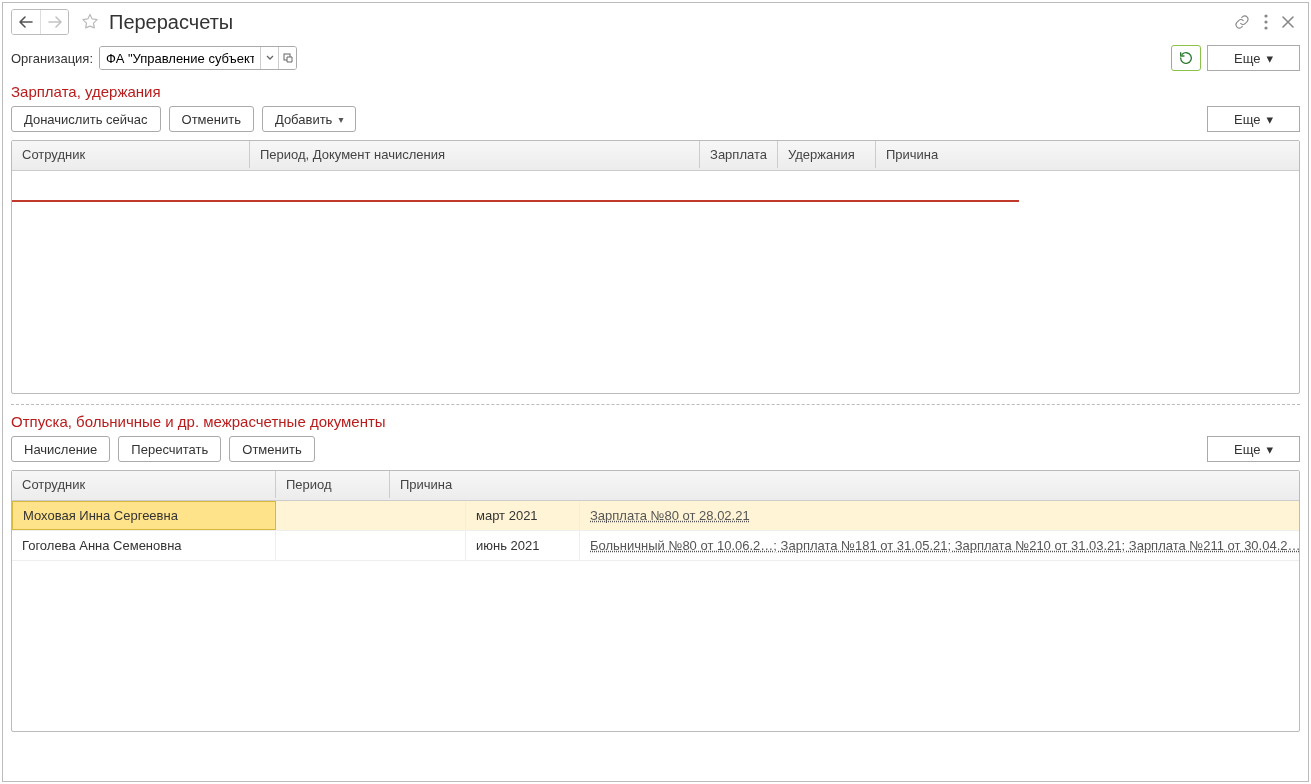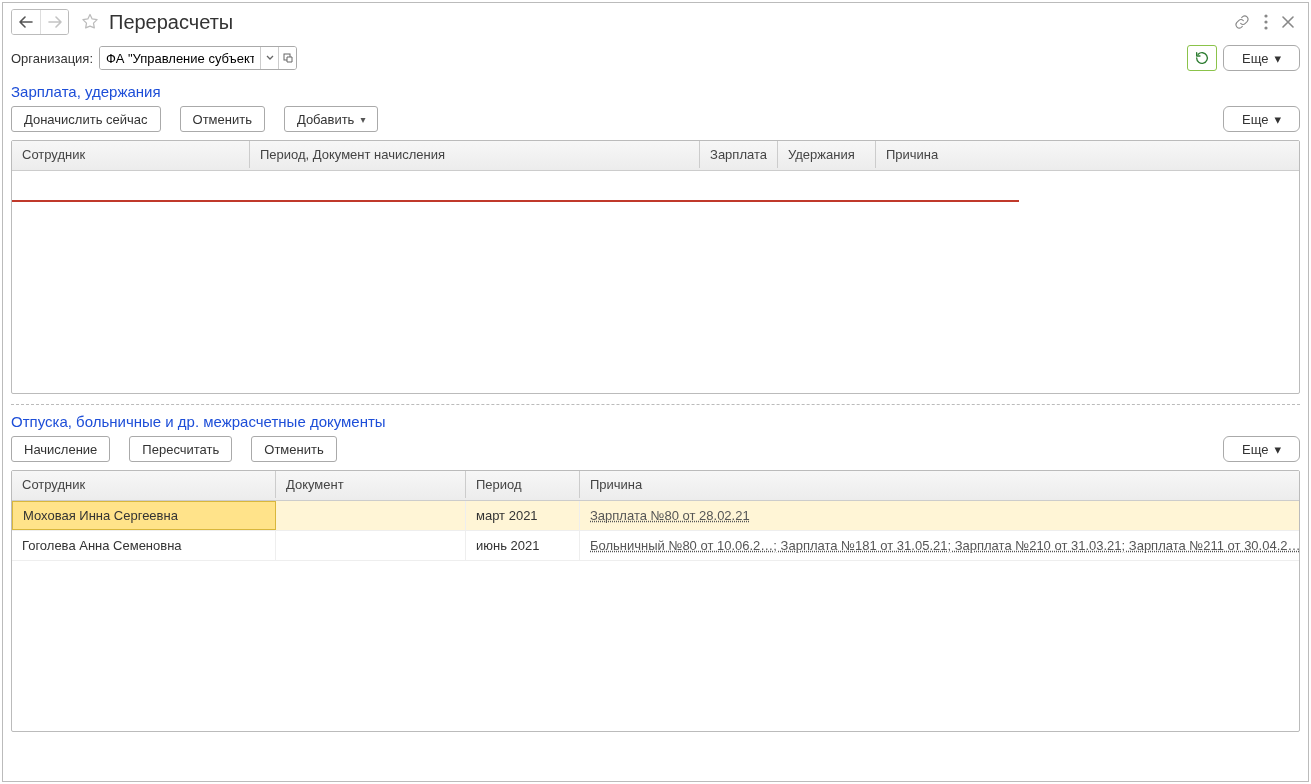--- a/index.html
+++ b/index.html
@@ -76,28 +76,28 @@
     width: 18px; border-left: 1px solid #ccc;
     display:flex;align-items:center;justify-content:center;
     cursor:pointer; background:#fff;
   }
   .refresh-btn {
     width: 30px; height: 26px; border:1px solid #8bc34a; border-radius:3px;
     display:flex;align-items:center;justify-content:center; cursor:pointer;
     color:#2e7d32; background:#fff;
   }
   .more-btn {
-    height: 26px; padding: 0 18px; border:1px solid #aaa; border-radius:6px;
+    height: 26px; padding: 0 26px; border:1px solid #aaa; border-radius:0;
     display:inline-flex;align-items:center;gap:6px; cursor:pointer; background:#fff;
   }
   .section-title {
-    color: #1d4ed8; font-size: 15px; padding: 2px 8px 4px 8px;
+    color: #b91c1c; font-size: 15px; padding: 2px 8px 4px 8px;
   }
   .toolbar {
-    display:flex; align-items:center; gap:19px; padding: 2px 8px 8px 8px;
+    display:flex; align-items:center; gap:8px; padding: 2px 8px 8px 8px;
   }
   .btn {
     height: 26px; padding: 0 12px; border:1px solid #aaa; border-radius:3px;
     display:inline-flex;align-items:center;gap:6px; cursor:pointer; background:#fff;
   }
   .btn .caret { font-size:10px; color:#555; }
   .grid {
     margin: 0 8px; border: 1px solid #bbb; border-radius:2px;
     background:#fff;
   }
@@ -263,21 +263,20 @@
     <div style="flex:1"></div>
     <div class="more-btn">
       <span>Еще</span>
       <span class="caret">▾</span>
     </div>
   </div>
 
   <div class="grid grid2">
     <div class="ghead">
       <div class="gh g2c1">Сотрудник</div>
-      <div class="gh g2c2">Документ</div>
       <div class="gh g2c3">Период</div>
       <div class="gh g2c4">Причина</div>
     </div>
     <div class="gbody">
       <div class="grow sel">
         <div class="gc g2c1 first">Моховая Инна Сергеевна</div>
         <div class="gc g2c2"></div>
         <div class="gc g2c3">март 2021</div>
         <div class="gc g2c4">
           <span class="link">Зарплата №80 от 28.02.21</span>

